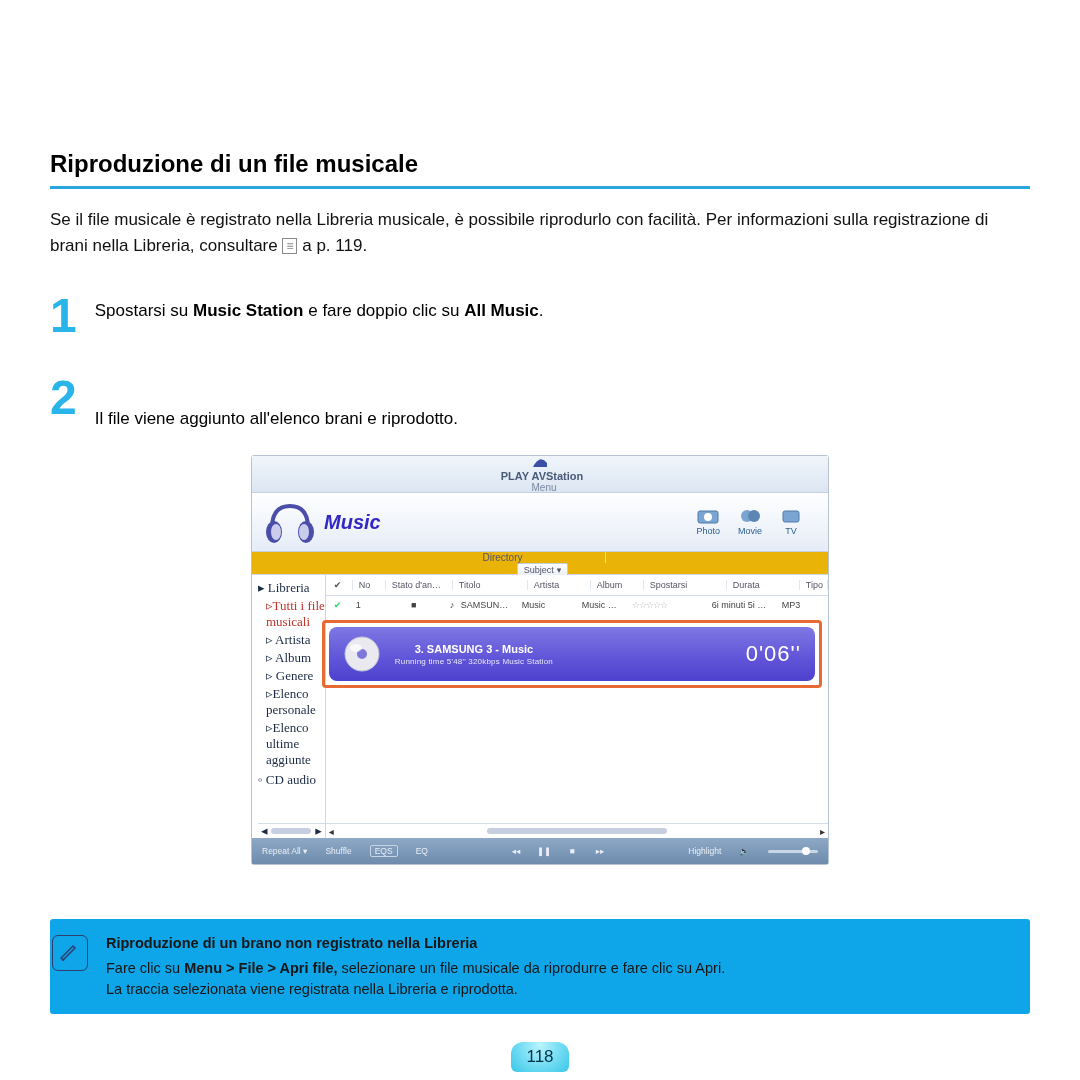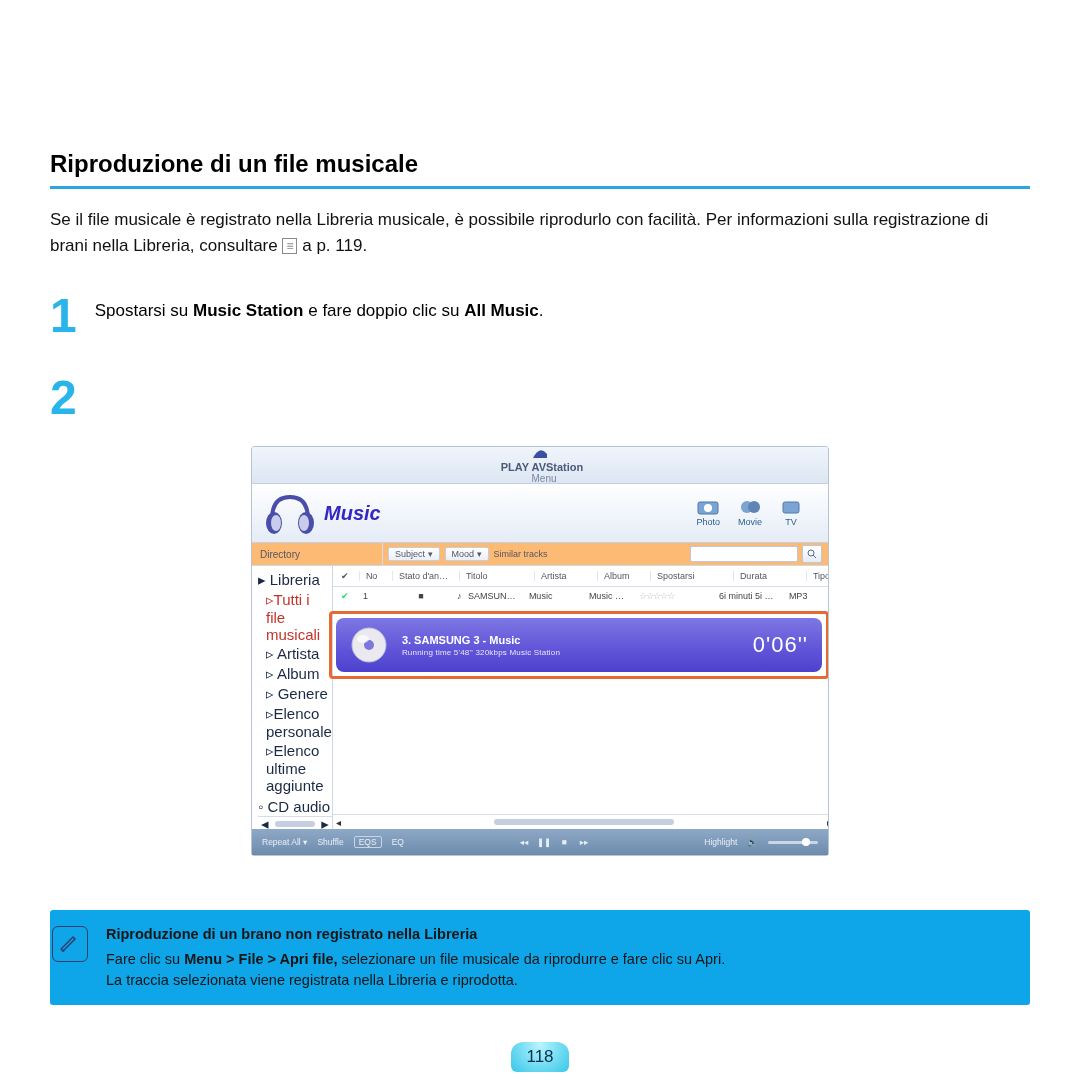--- a/index.html
+++ b/index.html
@@ -21,53 +21,53 @@
   .tri{font-size:8px;color:#9aa8bc;margin-left:3px;}
   .winbtns{margin-left:auto;display:flex;gap:4px;}
   .winbtn{width:18px;height:16px;border:1px solid #b7c4d6;border-radius:2px;background:linear-gradient(#fefeff,#e3eaf4);display:flex;align-items:center;justify-content:center;font-size:9px;color:#556;}
   .winbtn.close{color:#c02a2a;}
   .header{height:58px;background:linear-gradient(#fff,#e5ecf7);display:flex;align-items:center;padding:0 10px;border-bottom:1px solid #c5d0e0;position:relative;}
   .headphones svg{display:block;}
   .music{font-size:20px;font-weight:bold;font-style:italic;color:#3428c4;margin-left:6px;}
   .modebtns{display:flex;gap:18px;margin-left:auto;margin-right:16px;}
   .mode{display:flex;flex-direction:column;align-items:center;font-size:9px;color:#2a5f94;}
   .mode svg{display:block;margin-bottom:2px;}
-  .filterbar{height:22px;background:#fdba74;border-bottom:1px solid #cfd8e6;display:flex;align-items:center;}
+  .filterbar{height:22px;background:#eab308;border-bottom:1px solid #cfd8e6;display:flex;align-items:center;flex-direction:column;}
   .dirhead{width:122px;padding-left:8px;color:#556;font-size:10px;border-right:1px solid #d4dce8;height:100%;display:flex;align-items:center;}
   .filterchip{border:1px solid #c3cedf;border-radius:2px;padding:1px 6px;margin-left:5px;color:#556;font-size:9px;display:flex;align-items:center;gap:3px;background:linear-gradient(#fff,#eaeff8);}
   .similar{margin-left:5px;color:#556;font-size:9px;}
   .search{margin-left:auto;display:flex;align-items:center;gap:4px;margin-right:6px;}
   .search input{width:100px;height:14px;border:1px solid #bcc8da;border-radius:2px;background:#fff;font-size:9px;padding:0 3px;}
   .searchbtn{width:18px;height:16px;border:1px solid #bcc8da;border-radius:2px;background:linear-gradient(#fff,#e6edf6);display:flex;align-items:center;justify-content:center;}
   .body{flex:1;display:flex;overflow:hidden;}
-  .sidebar{width:122px;border-right:1px solid #cfd8e6;background:#fff;padding:4px 0 0 6px;font-size:15px;color:#1b2a44;}
+  .sidebar{width:122px;border-right:1px solid #cfd8e6;background:#fff;padding:4px 0 0 6px;font-size:13px;color:#1b2a44;font-family:Liberation Serif, serif;}
   .sidebar .node{padding:1px 0 1px 8px;}
   .sidebar .node.sel{color:#c2332a;}
   .sidebar .top{padding-left:0;color:#1b2a44;}
   .sidescroll{height:14px;border-top:1px solid #d5dde9;display:flex;align-items:center;justify-content:space-between;padding:0 3px;margin-top:auto;}
   .sidewrap{display:flex;flex-direction:column;height:100%;}
   .main{flex:1;display:flex;flex-direction:column;background:#fff;}
   .colh{height:20px;border-bottom:1px solid #d5dde9;display:flex;align-items:center;font-size:9px;color:#556;padding-left:4px;gap:2px;}
   .colh span{border-right:1px solid #e1e7f0;padding:0 4px;}
   .trow{height:18px;display:flex;align-items:center;font-size:9px;color:#444;padding-left:4px;}
   .trow span{padding:0 4px;}
   .stars{color:#bbb;letter-spacing:-1px;}
   
   .npwrap{position:relative;margin:6px 6px 0 0;}
   .npborder{border:3px solid #e76a35;border-radius:4px;padding:4px;margin-left:-4px;}
   .np{height:54px;border-radius:8px;background:linear-gradient(180deg,#7e77e3 0%,#5f54d8 60%,#4d41ce 100%);display:flex;align-items:center;padding:0 14px;color:#fff;}
   .disc svg{display:block;}
-  .npinfo{margin-left:14px;font-size:11px;}
+  .npinfo{margin-left:14px;font-size:11px;text-align:center;}
   .npinfo .t{font-weight:bold;}
   .npinfo .s{font-size:8px;opacity:.85;margin-top:2px;letter-spacing:.2px;}
   .nptime{margin-left:auto;font-size:22px;letter-spacing:1px;}
   .mainscroll{height:14px;border-top:1px solid #d5dde9;margin-top:auto;display:flex;align-items:center;justify-content:space-between;padding:0 3px;}
   .thumb{height:6px;background:#c5cfdf;border-radius:3px;width:40px;}
   .bottombar{height:26px;background:linear-gradient(#8ea9c6,#6e8bad);display:flex;align-items:center;padding:0 10px;color:#e9eef6;font-size:8.5px;gap:12px;}
-  .bottombar .grp{display:flex;align-items:center;gap:10px;}
+  .bottombar .grp{display:flex;align-items:center;gap:18px;}
   .pbtn{width:10px;display:inline-flex;justify-content:center;}
   .volslider{width:50px;height:3px;background:#c9d6e6;border-radius:2px;position:relative;}
   .volslider::after{content:"";position:absolute;right:8px;top:-3px;width:8px;height:8px;border-radius:50%;background:#fff;}
 
   
   .notebox{margin-top:54px;background:#0ea5e9;border-radius:3px;padding:14px 2px;display:flex;gap:18px;}
   .noteicon{width:34px;height:34px;border:1.5px solid #2e3e6e;border-radius:6px;display:flex;align-items:center;justify-content:center;margin-top:2px;}
   .notebody{font-size:14.5px;line-height:1.45;color:#161616;}
   .notebody .ntitle{font-weight:bold;margin-bottom:4px;}
 
@@ -90,20 +90,21 @@
     <div class="num">1</div>
     <div class="steptext">
       <span>Spostarsi su </span><b>Music Station</b><span> e fare doppio clic su </span><b>All Music</b><span>.</span>
     </div>
   </div>
 
   <div class="step">
     <div class="num">2</div>
     <div class="steptext">
       <br>
+      <span>Il file viene aggiunto all'elenco brani e riprodotto.</span>
     </div>
   </div>
 
   <div class="app">
     <div class="titlebar">
       <span class="appicon">
         <svg width="16" height="14">
             <path d="M1 11 Q8 -2 15 7 L15 11 Z" fill="#3a4fa3"></path>
           </svg>
       </span>

